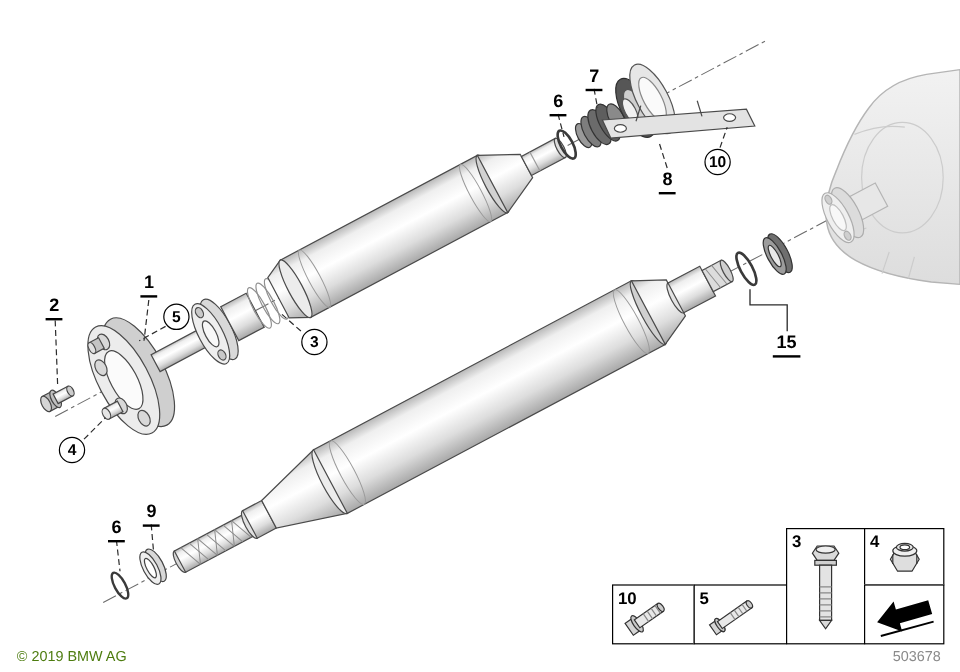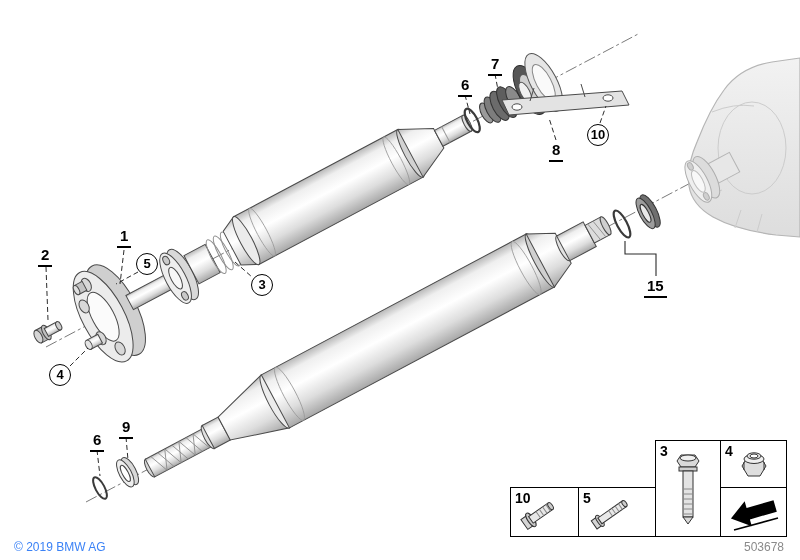--- a/index.html
+++ b/index.html
@@ -12,21 +12,21 @@
     display:flex;align-items:center;justify-content:center;font-size:13px;box-sizing:border-box;background:#fff;}
   .legend{position:absolute;left:510px;top:440px;width:277px;height:97px;}
   .legend .cell{position:absolute;border:1px solid #000;background:#fff;box-sizing:border-box;
     display:flex;align-items:center;justify-content:center;cursor:pointer;}
   .legend .cell .num{position:absolute;left:4px;top:2px;font-weight:bold;font-size:14px;color:#000;}
   .cell-10{left:0;top:47px;width:69px;height:50px;}
   .cell-5{left:68px;top:47px;width:78px;height:50px;}
   .cell-3{left:145px;top:0;width:66px;height:97px;}
   .cell-4{left:210px;top:0;width:67px;height:48px;}
   .cell-arrow{left:210px;top:47px;width:67px;height:50px;}
-  .footer-copyright{position:absolute;left:14px;top:540px;font-size:12px;color:#3b82f6;}
+  .footer-copyright{position:absolute;left:14px;top:540px;font-size:12px;color:#4d7c0f;}
   .footer-number{position:absolute;right:16px;top:540px;font-size:12px;color:#8a8a8a;}
 </style>
 </head>
 <body>
 
 <div class="stage">
 
   <svg class="scene" width="800" height="560" viewBox="0 0 800 560">
     <defs>
       <linearGradient id="g1" x1="0" y1="0" x2="0" y2="1">

